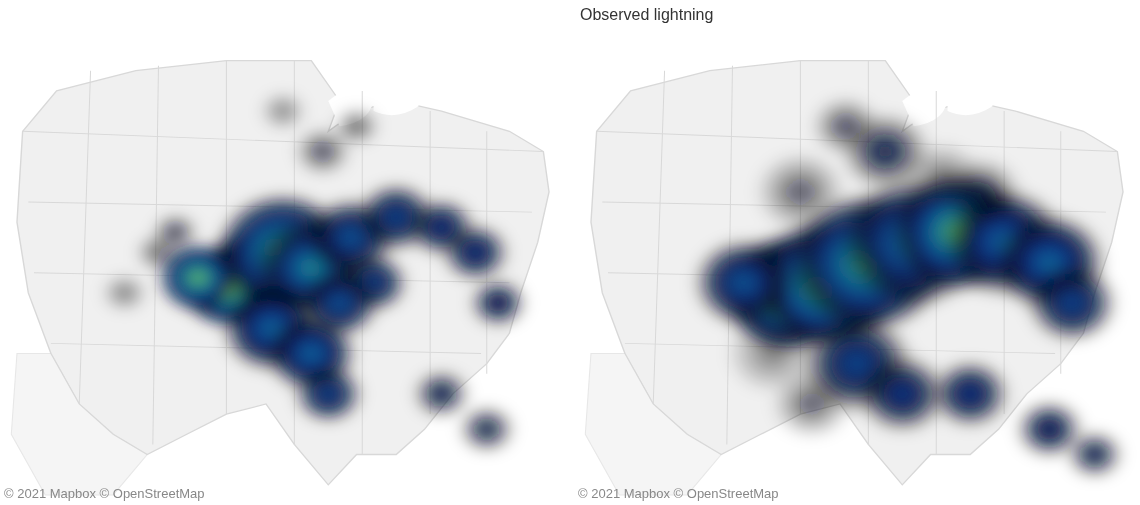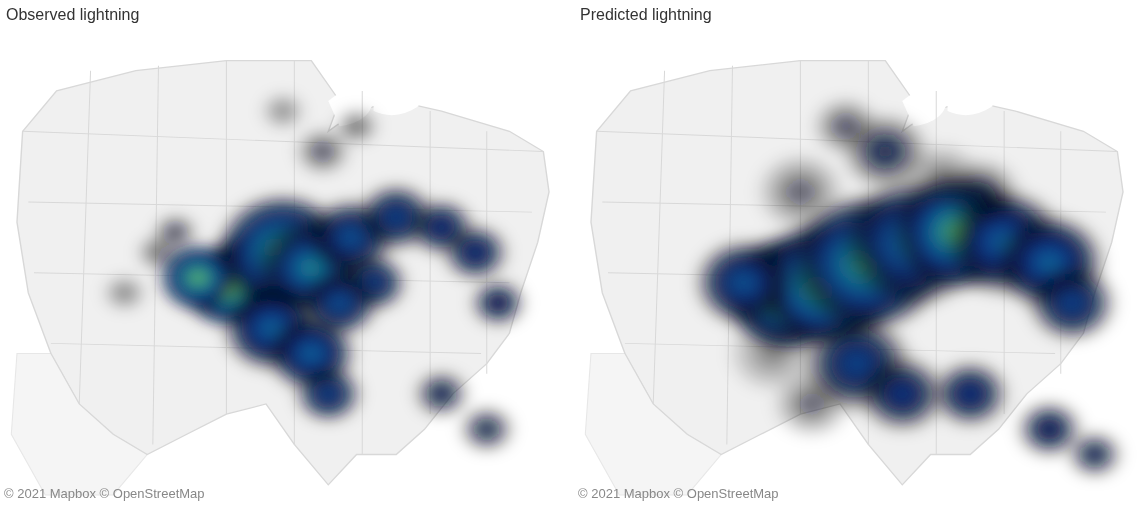--- a/index.html
+++ b/index.html
@@ -11,21 +11,20 @@
   .map-bg { position: absolute; inset: 0; }
   .map-bg svg { width: 100%; height: 100%; display: block; }
   .heat-layer { position: absolute; inset: 0; z-index: 10; pointer-events: none; }
   .heat-layer svg { width: 100%; height: 100%; display: block; }
 </style>
 </head>
 <body>
 
 <div class="container">
   <div class="panel">
-    <div class="panel-title">Observed lightning</div>
     <div class="map-bg">
 <svg viewBox="0 0 100 100" preserveAspectRatio="none">
   <rect x="0" y="0" width="100" height="100" fill="#ffffff"></rect>
 
   <path fill="#f0f0f0" stroke="#d8d8d8" stroke-width="0.25" d="M4,26 L10,18 L24,14 L40,12 L55,12 L60,20 L58,26 L63,22 L70,20 L78,22 L90,26 L96,30
        L97,38 L95,48 L92,58 L90,66 L86,72 L80,78 L75,85 L70,90 L63,90 L58,96 L52,88 L47,80
        L40,82 L33,86 L26,90 L20,86 L14,80 L9,70 L5,58 L3,44 Z"></path>
 
   <path fill="#ffffff" d="M58,20 Q62,16 66,19 Q66,24 60,25 Z"></path>
   <path fill="#ffffff" d="M66,19 Q72,17 74,21 Q70,24 66,22 Z"></path>
@@ -261,21 +260,21 @@
             <circle cx="22" cy="58" r="4" fill="url(#g19)"></circle>
             <circle cx="31" cy="46" r="4" fill="url(#g20)"></circle>
             <circle cx="66" cy="56" r="6" fill="url(#g21)"></circle>
             <circle cx="60" cy="60" r="7" fill="url(#g22)"></circle>
           </g>
   </svg>
       </div>
     <div class="attribution">© 2021 Mapbox © OpenStreetMap</div>
   </div>
   <div class="panel">
-    <div class="panel-title">Predicted lightning</div>
+    <div class="panel-title">Observed lightning</div>
     <div class="map-bg">
 <svg viewBox="0 0 100 100" preserveAspectRatio="none">
   <rect x="0" y="0" width="100" height="100" fill="#ffffff"></rect>
 
   <path fill="#f0f0f0" stroke="#d8d8d8" stroke-width="0.25" d="M4,26 L10,18 L24,14 L40,12 L55,12 L60,20 L58,26 L63,22 L70,20 L78,22 L90,26 L96,30
        L97,38 L95,48 L92,58 L90,66 L86,72 L80,78 L75,85 L70,90 L63,90 L58,96 L52,88 L47,80
        L40,82 L33,86 L26,90 L20,86 L14,80 L9,70 L5,58 L3,44 Z"></path>
 
   <path fill="#ffffff" d="M58,20 Q62,16 66,19 Q66,24 60,25 Z"></path>
   <path fill="#ffffff" d="M66,19 Q72,17 74,21 Q70,24 66,22 Z"></path>

